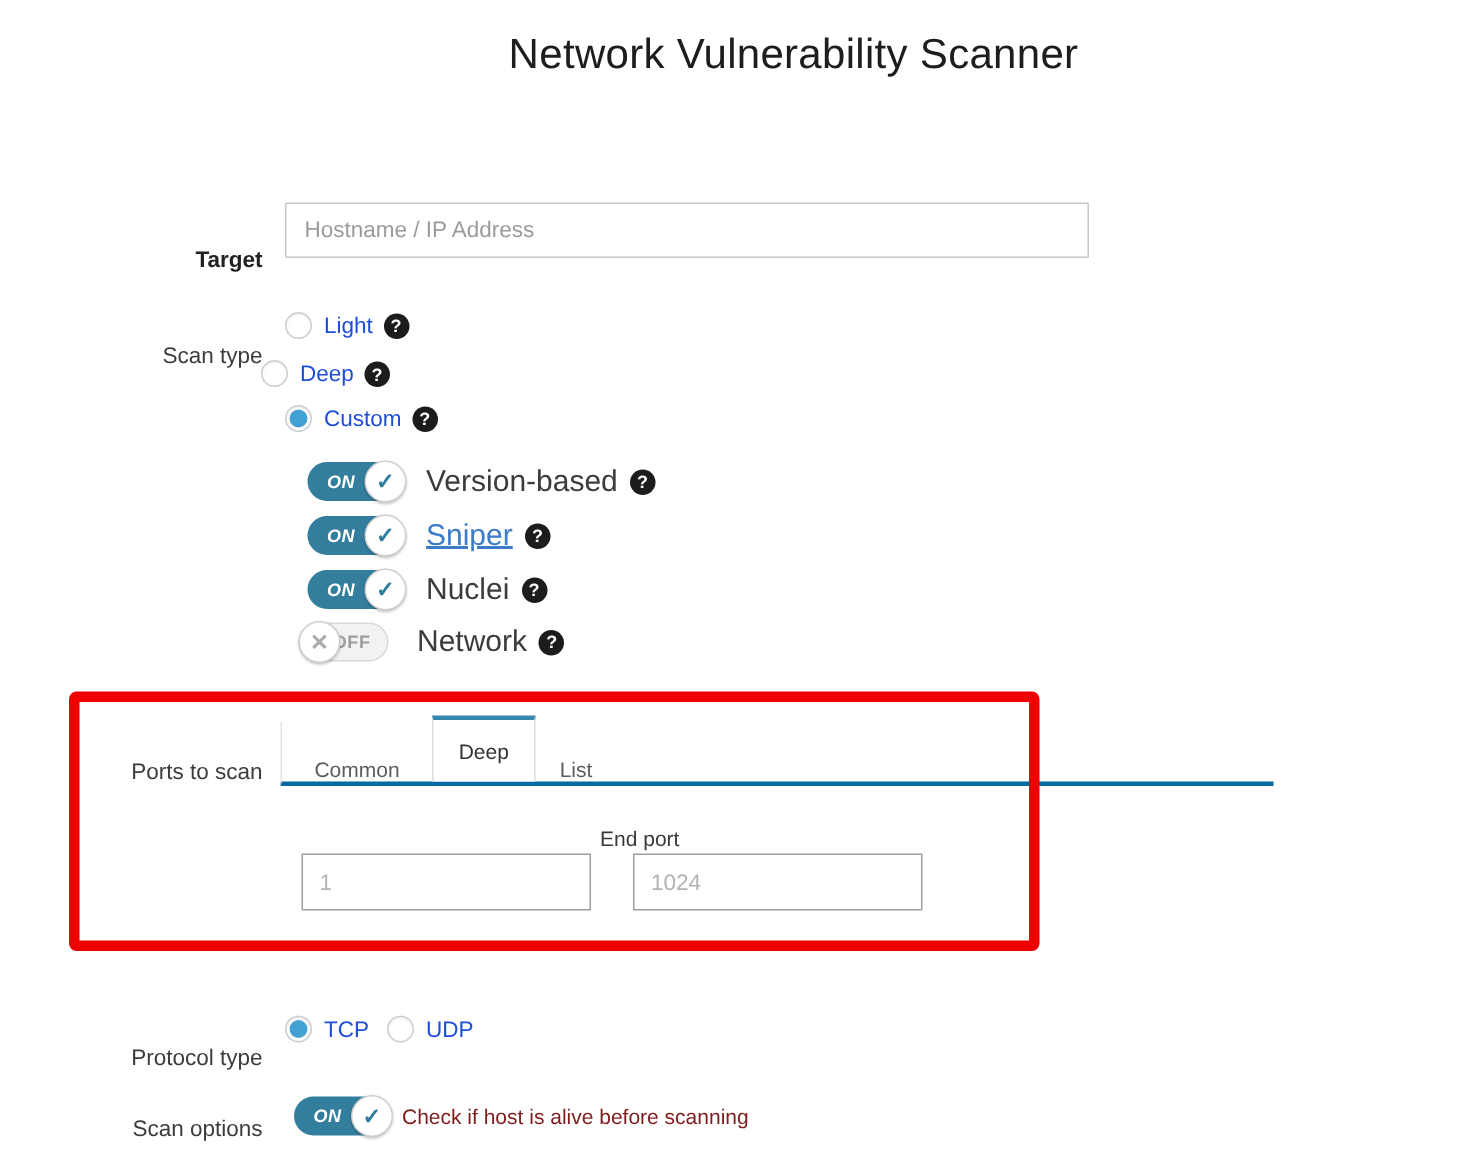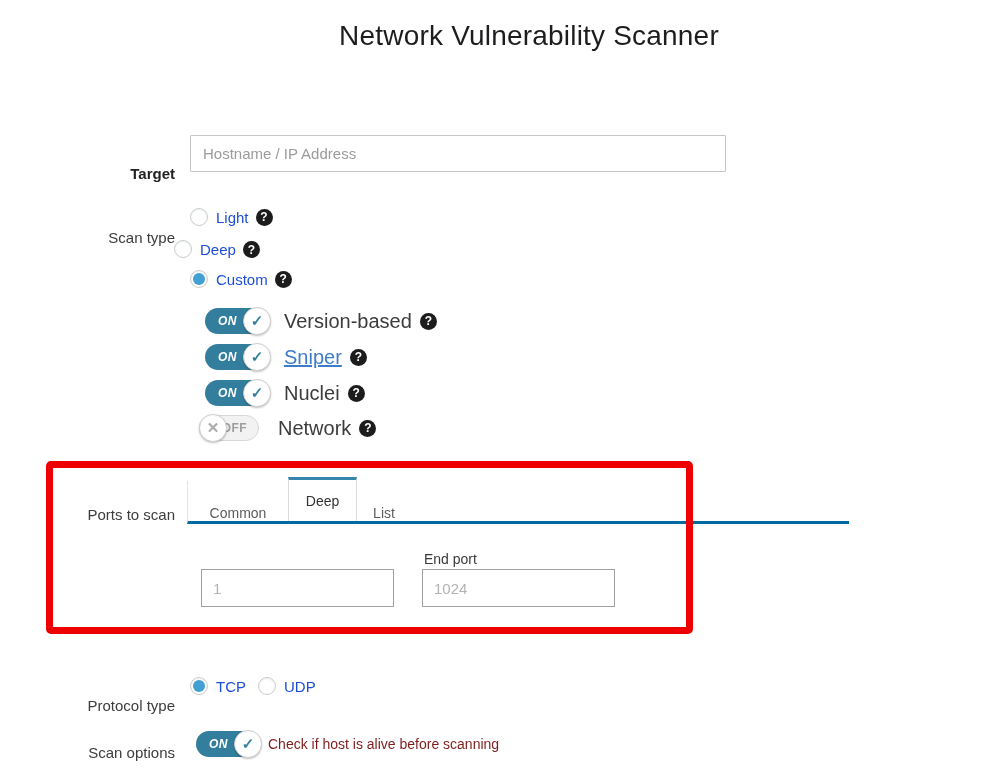--- a/index.html
+++ b/index.html
@@ -143,21 +143,21 @@
 
   <div class="tabstrip">
     <div class="tab t-common">Common</div>
     <div class="tab t-range active">Deep</div>
     <div class="tab t-list">List</div>
   </div>
 
   <div class="port-label" style="left:203px; top:566px;">Start port</div>
   <input class="port-input" type="text" style="left: 201px; top: 569px;" placeholder="1">
 
-  <div class="port-label" style="left:424px; top:551px;">End port</div>
+  <div class="port-label" style="left:400px; top:551px;">End port</div>
   <input class="port-input" type="text" style="left: 422px; top: 569px;" placeholder="1024">
 
   <div class="annotation"></div>
 
   <div class="lbl" style="top:677px;">Protocol type</div>
   <div class="hrow" style="left:190px; top:676px; height:20px;">
     <span class="radio selected"></span>
     <span class="radio-label" style="margin-right:12px;">TCP</span>
     <span class="radio"></span>
     <span class="radio-label">UDP</span>

